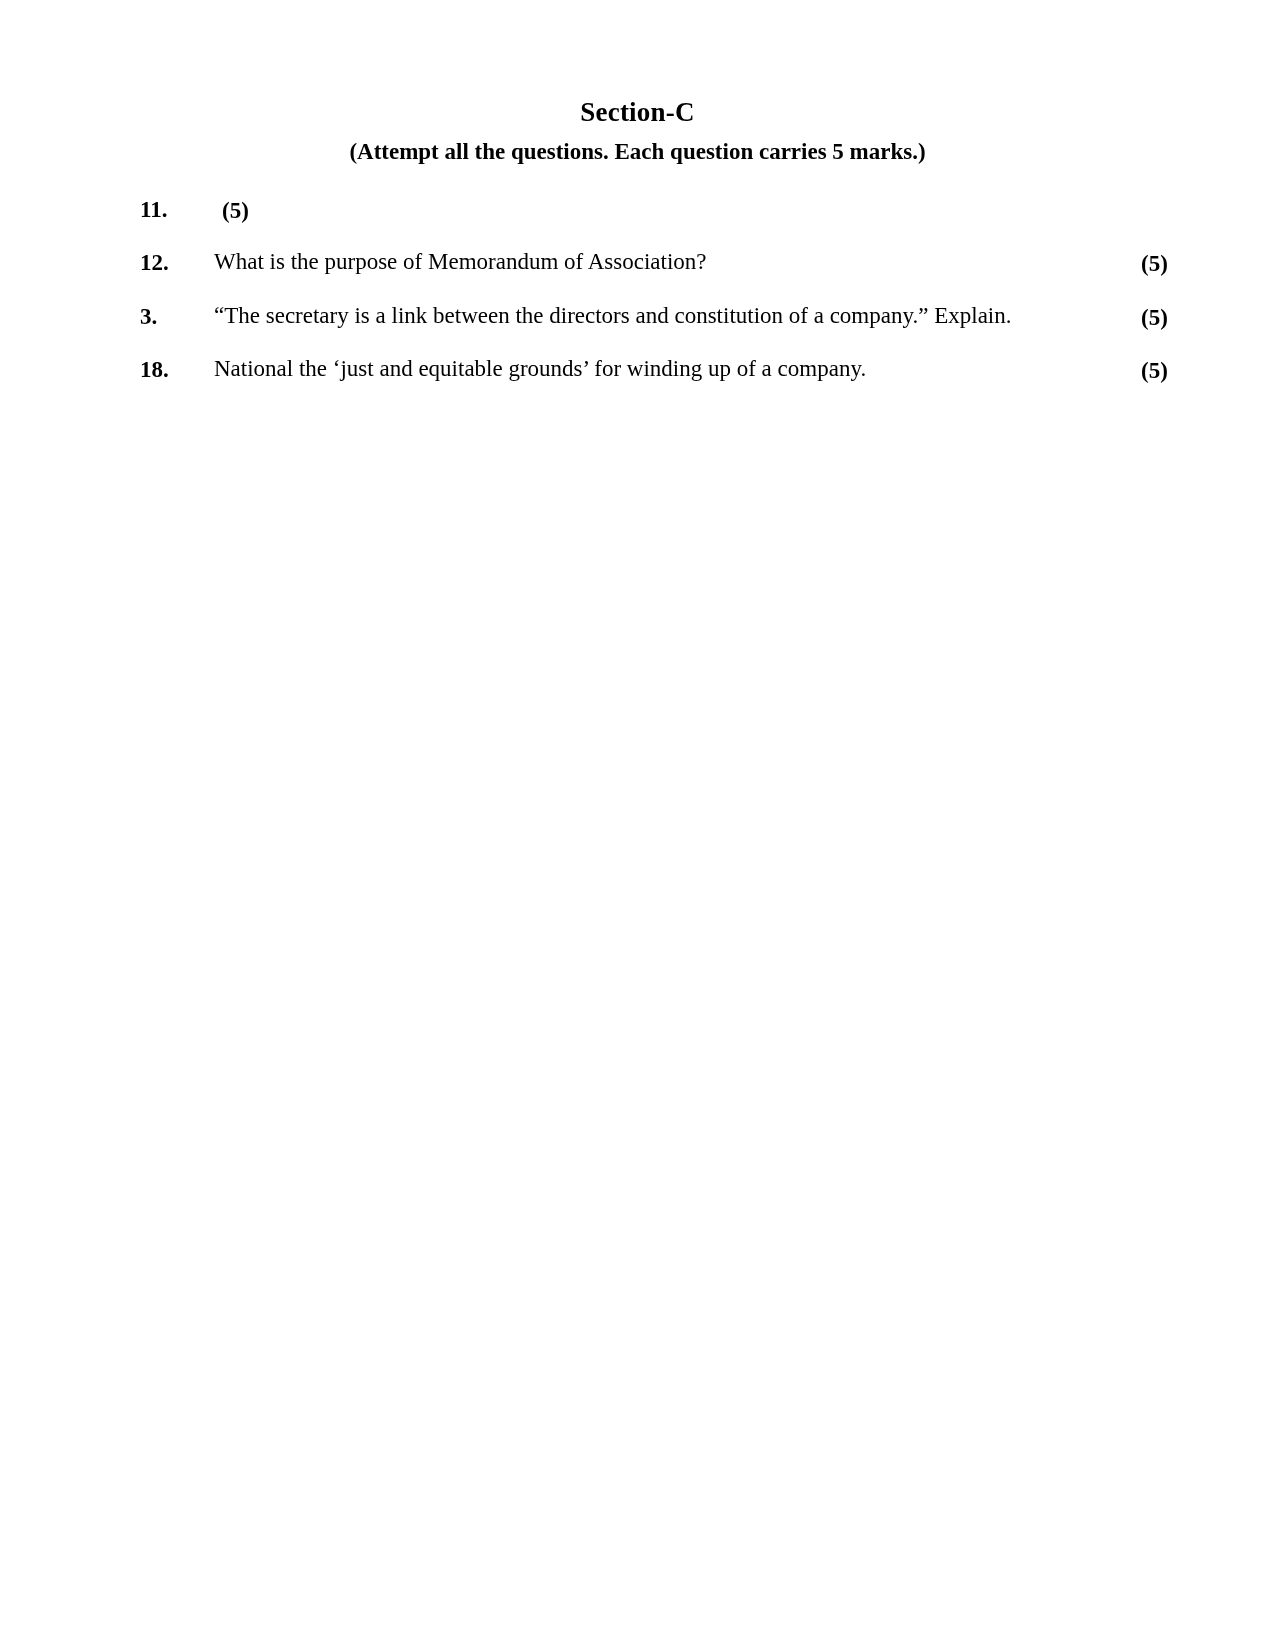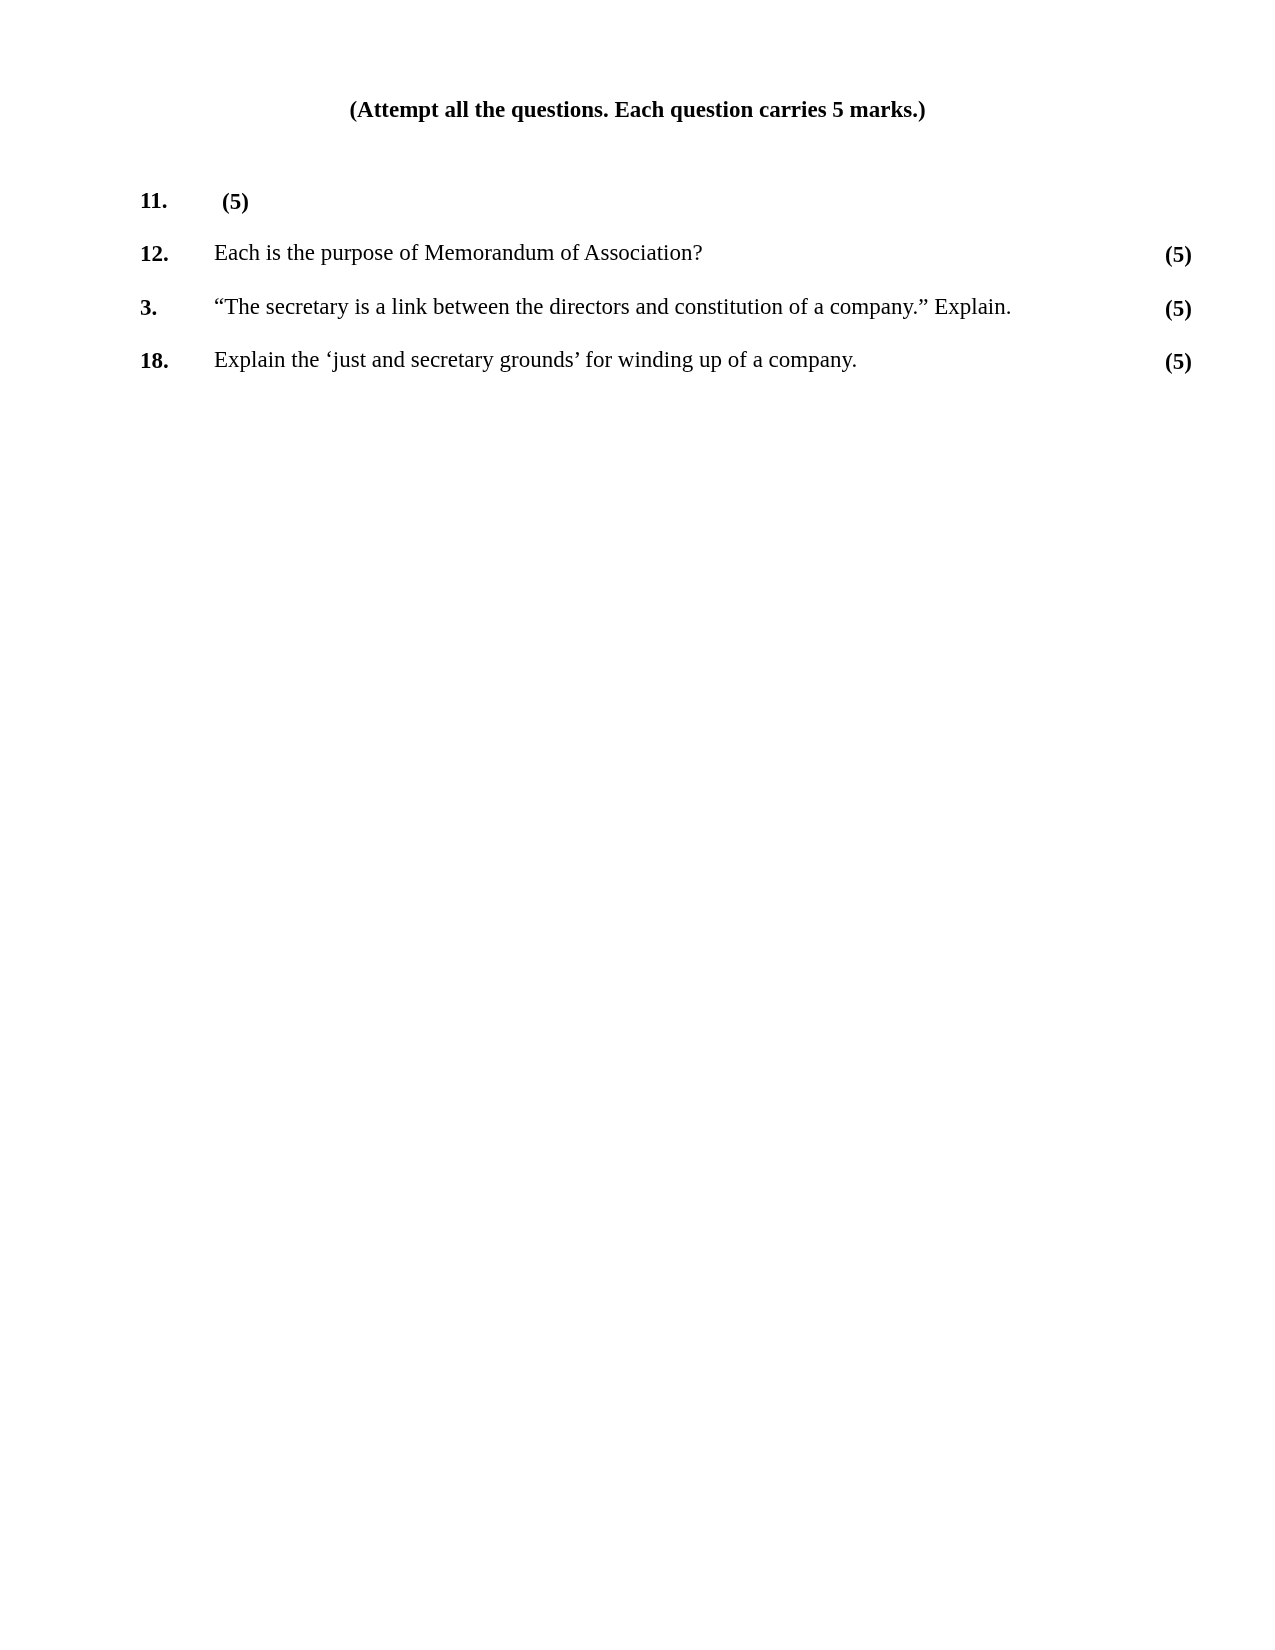--- a/index.html
+++ b/index.html
@@ -31,23 +31,23 @@
     letter-spacing: 0.2px;
     line-height: 1.25;
   }
   .section-subtitle {
     font-size: 23px;
     font-weight: bold;
     margin-top: 8px;
     line-height: 1.25;
   }
   .questions {
-    margin-top: 55px;
+    margin-top: 22px;
     padding-left: 140px;
-    padding-right: 52px;
+    padding-right: 76px;
   }
   .q-row {
     display: flex;
     align-items: flex-start;
     margin-bottom: 12px;
   }
   .q-num {
     width: 74px;
     flex: 0 0 74px;
     font-size: 23px;
@@ -75,42 +75,43 @@
     padding-top: 2px;
     padding-left: 8px;
   }
 </style>
 </head>
 <body>
 
 <div class="page">
 
   <div class="header-block">
+    <div class="section-title">Section-C</div>
     <div class="section-subtitle">(Attempt all the questions. Each question carries 5 marks.)</div>
   </div>
 
   <div class="questions">
 
     <div class="q-row">
       <div class="q-num">11.</div>
       <div class="q-marks">(5)</div>
     </div>
 
     <div class="q-row">
       <div class="q-num">12.</div>
-      <div class="q-text nojustify">Each is the purpose of Memorandum of Association?</div>
+      <div class="q-text nojustify">What is the purpose of Memorandum of Association?</div>
       <div class="q-marks">(5)</div>
     </div>
 
     <div class="q-row">
       <div class="q-num">3.</div>
       <div class="q-text">“The secretary is a link between the directors and constitution of a company.” Explain.</div>
       <div class="q-marks">(5)</div>
     </div>
 
     <div class="q-row">
       <div class="q-num">18.</div>
-      <div class="q-text nojustify">Explain the ‘just and secretary grounds’ for winding up of a company.</div>
+      <div class="q-text nojustify">National the ‘just and equitable grounds’ for winding up of a company.</div>
       <div class="q-marks">(5)</div>
     </div>
 
   </div>
 </div>
 
 </body></html>

